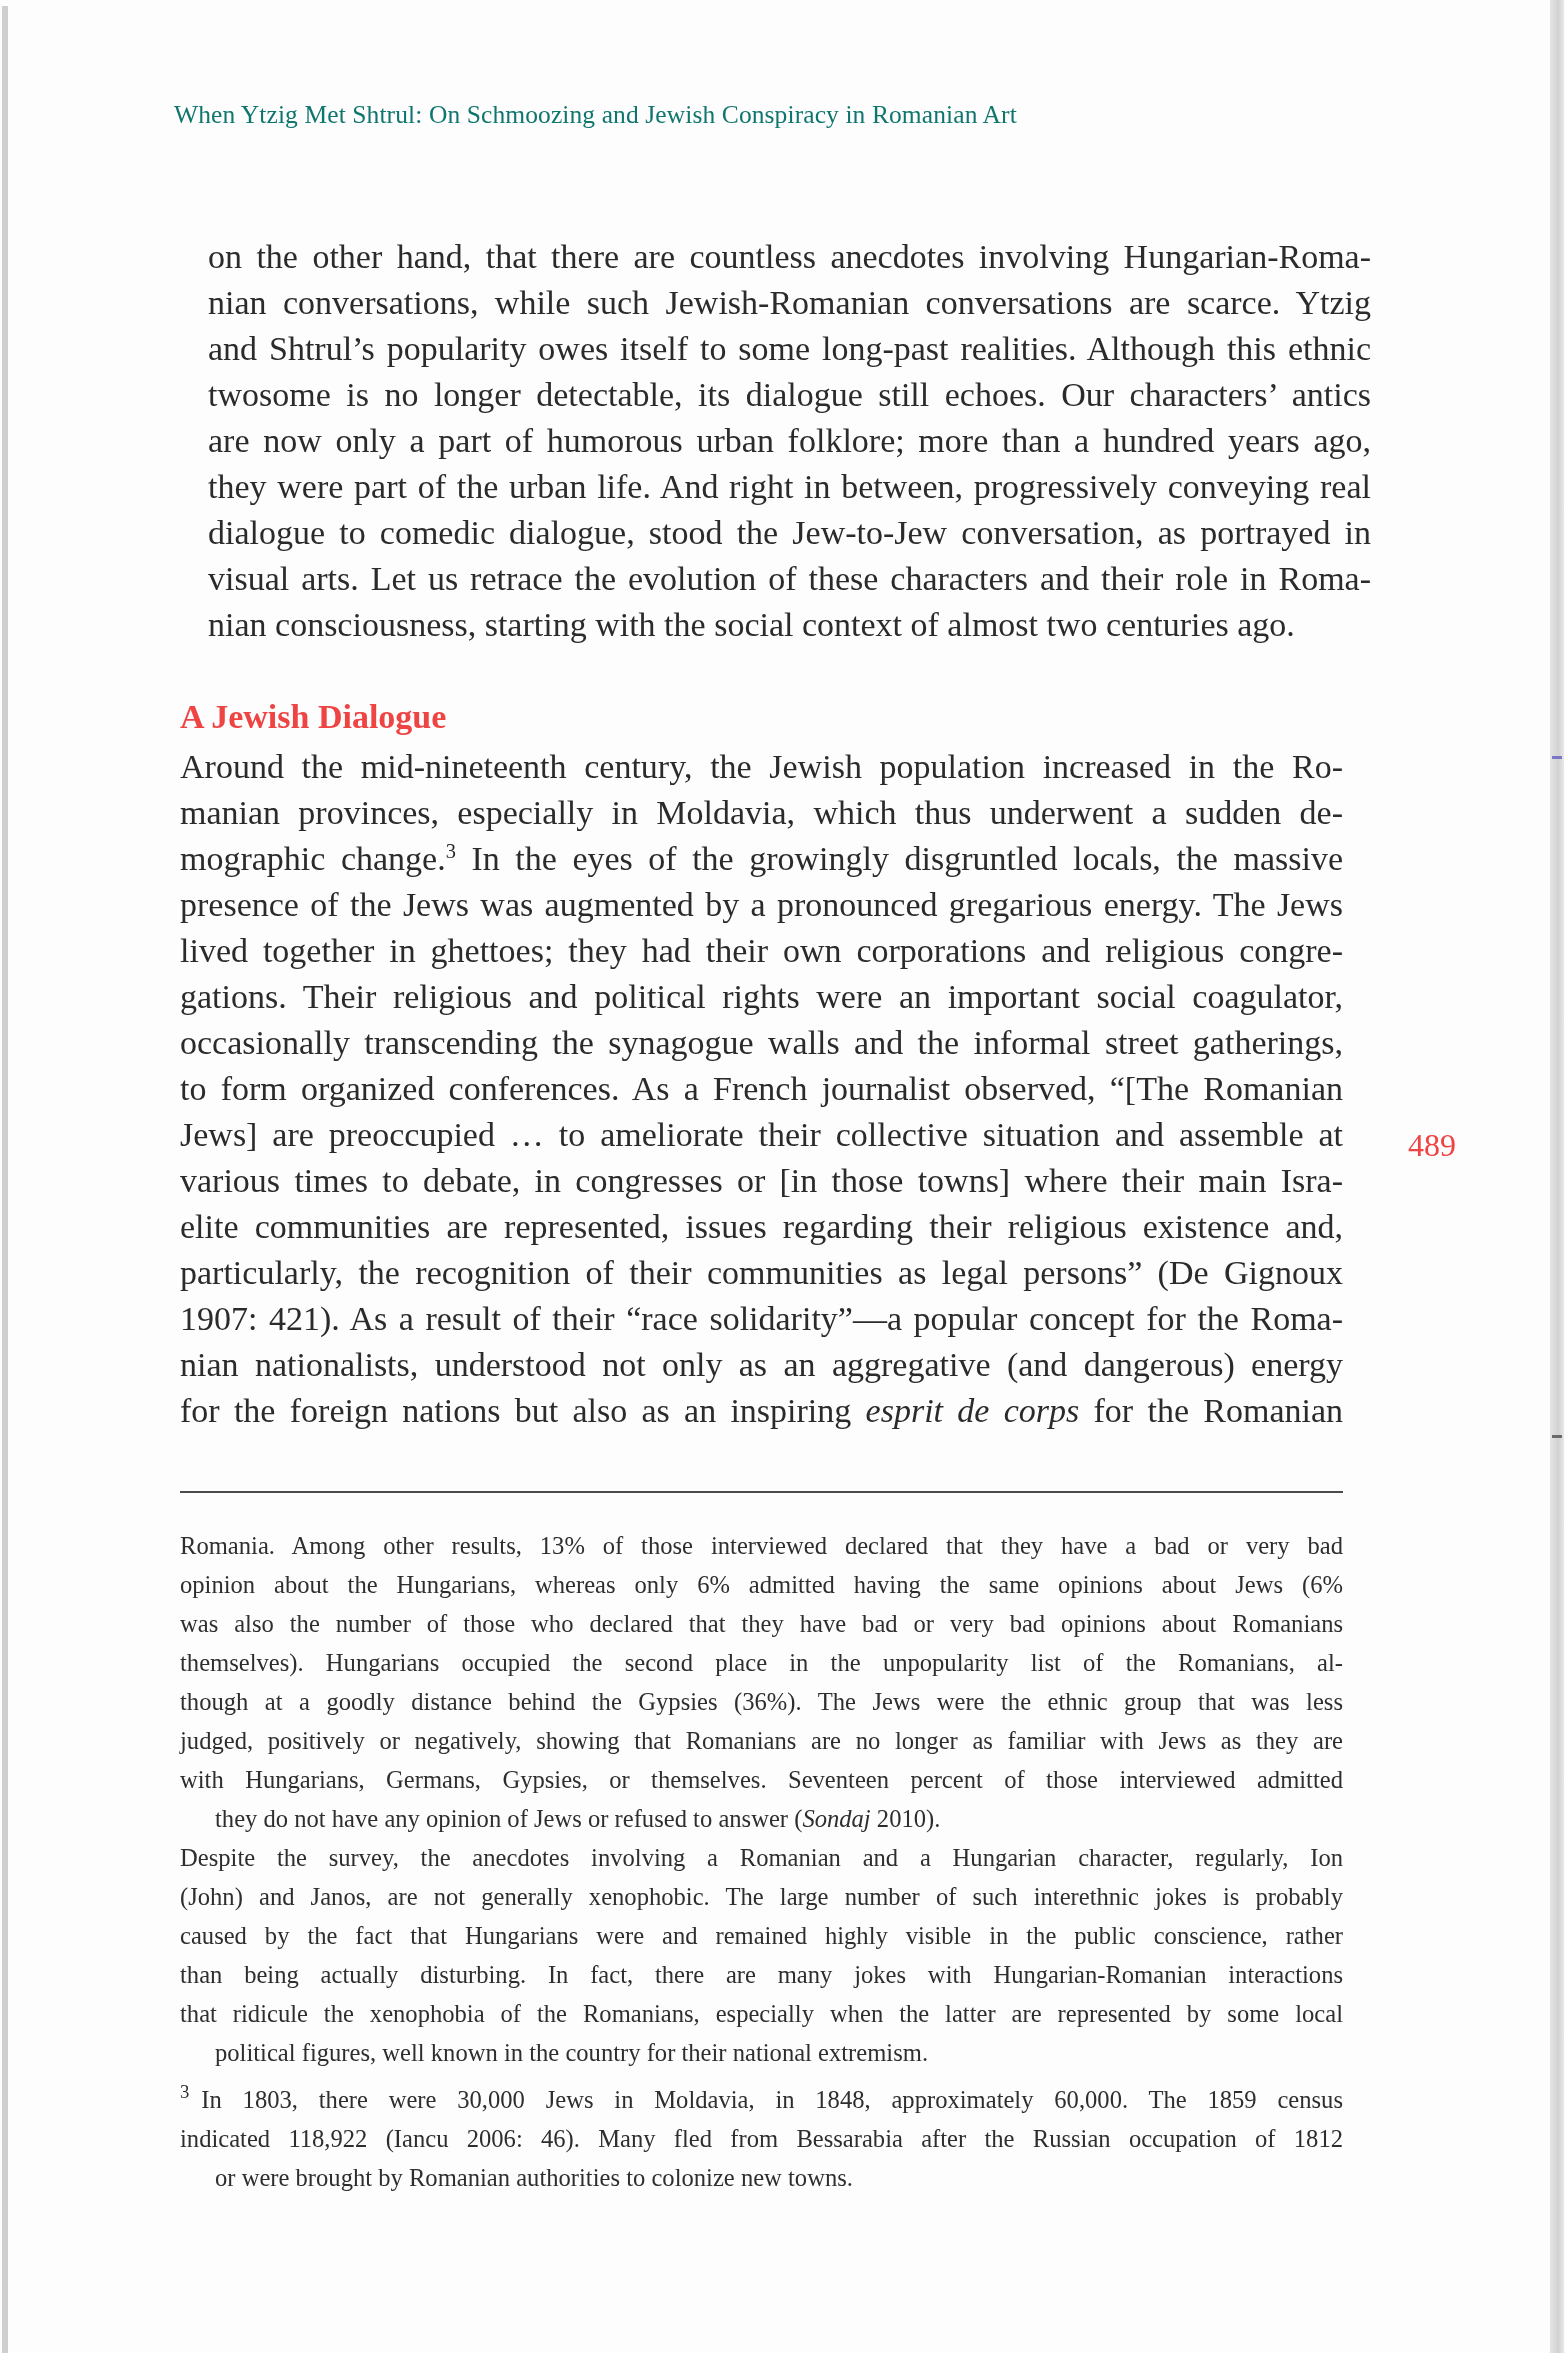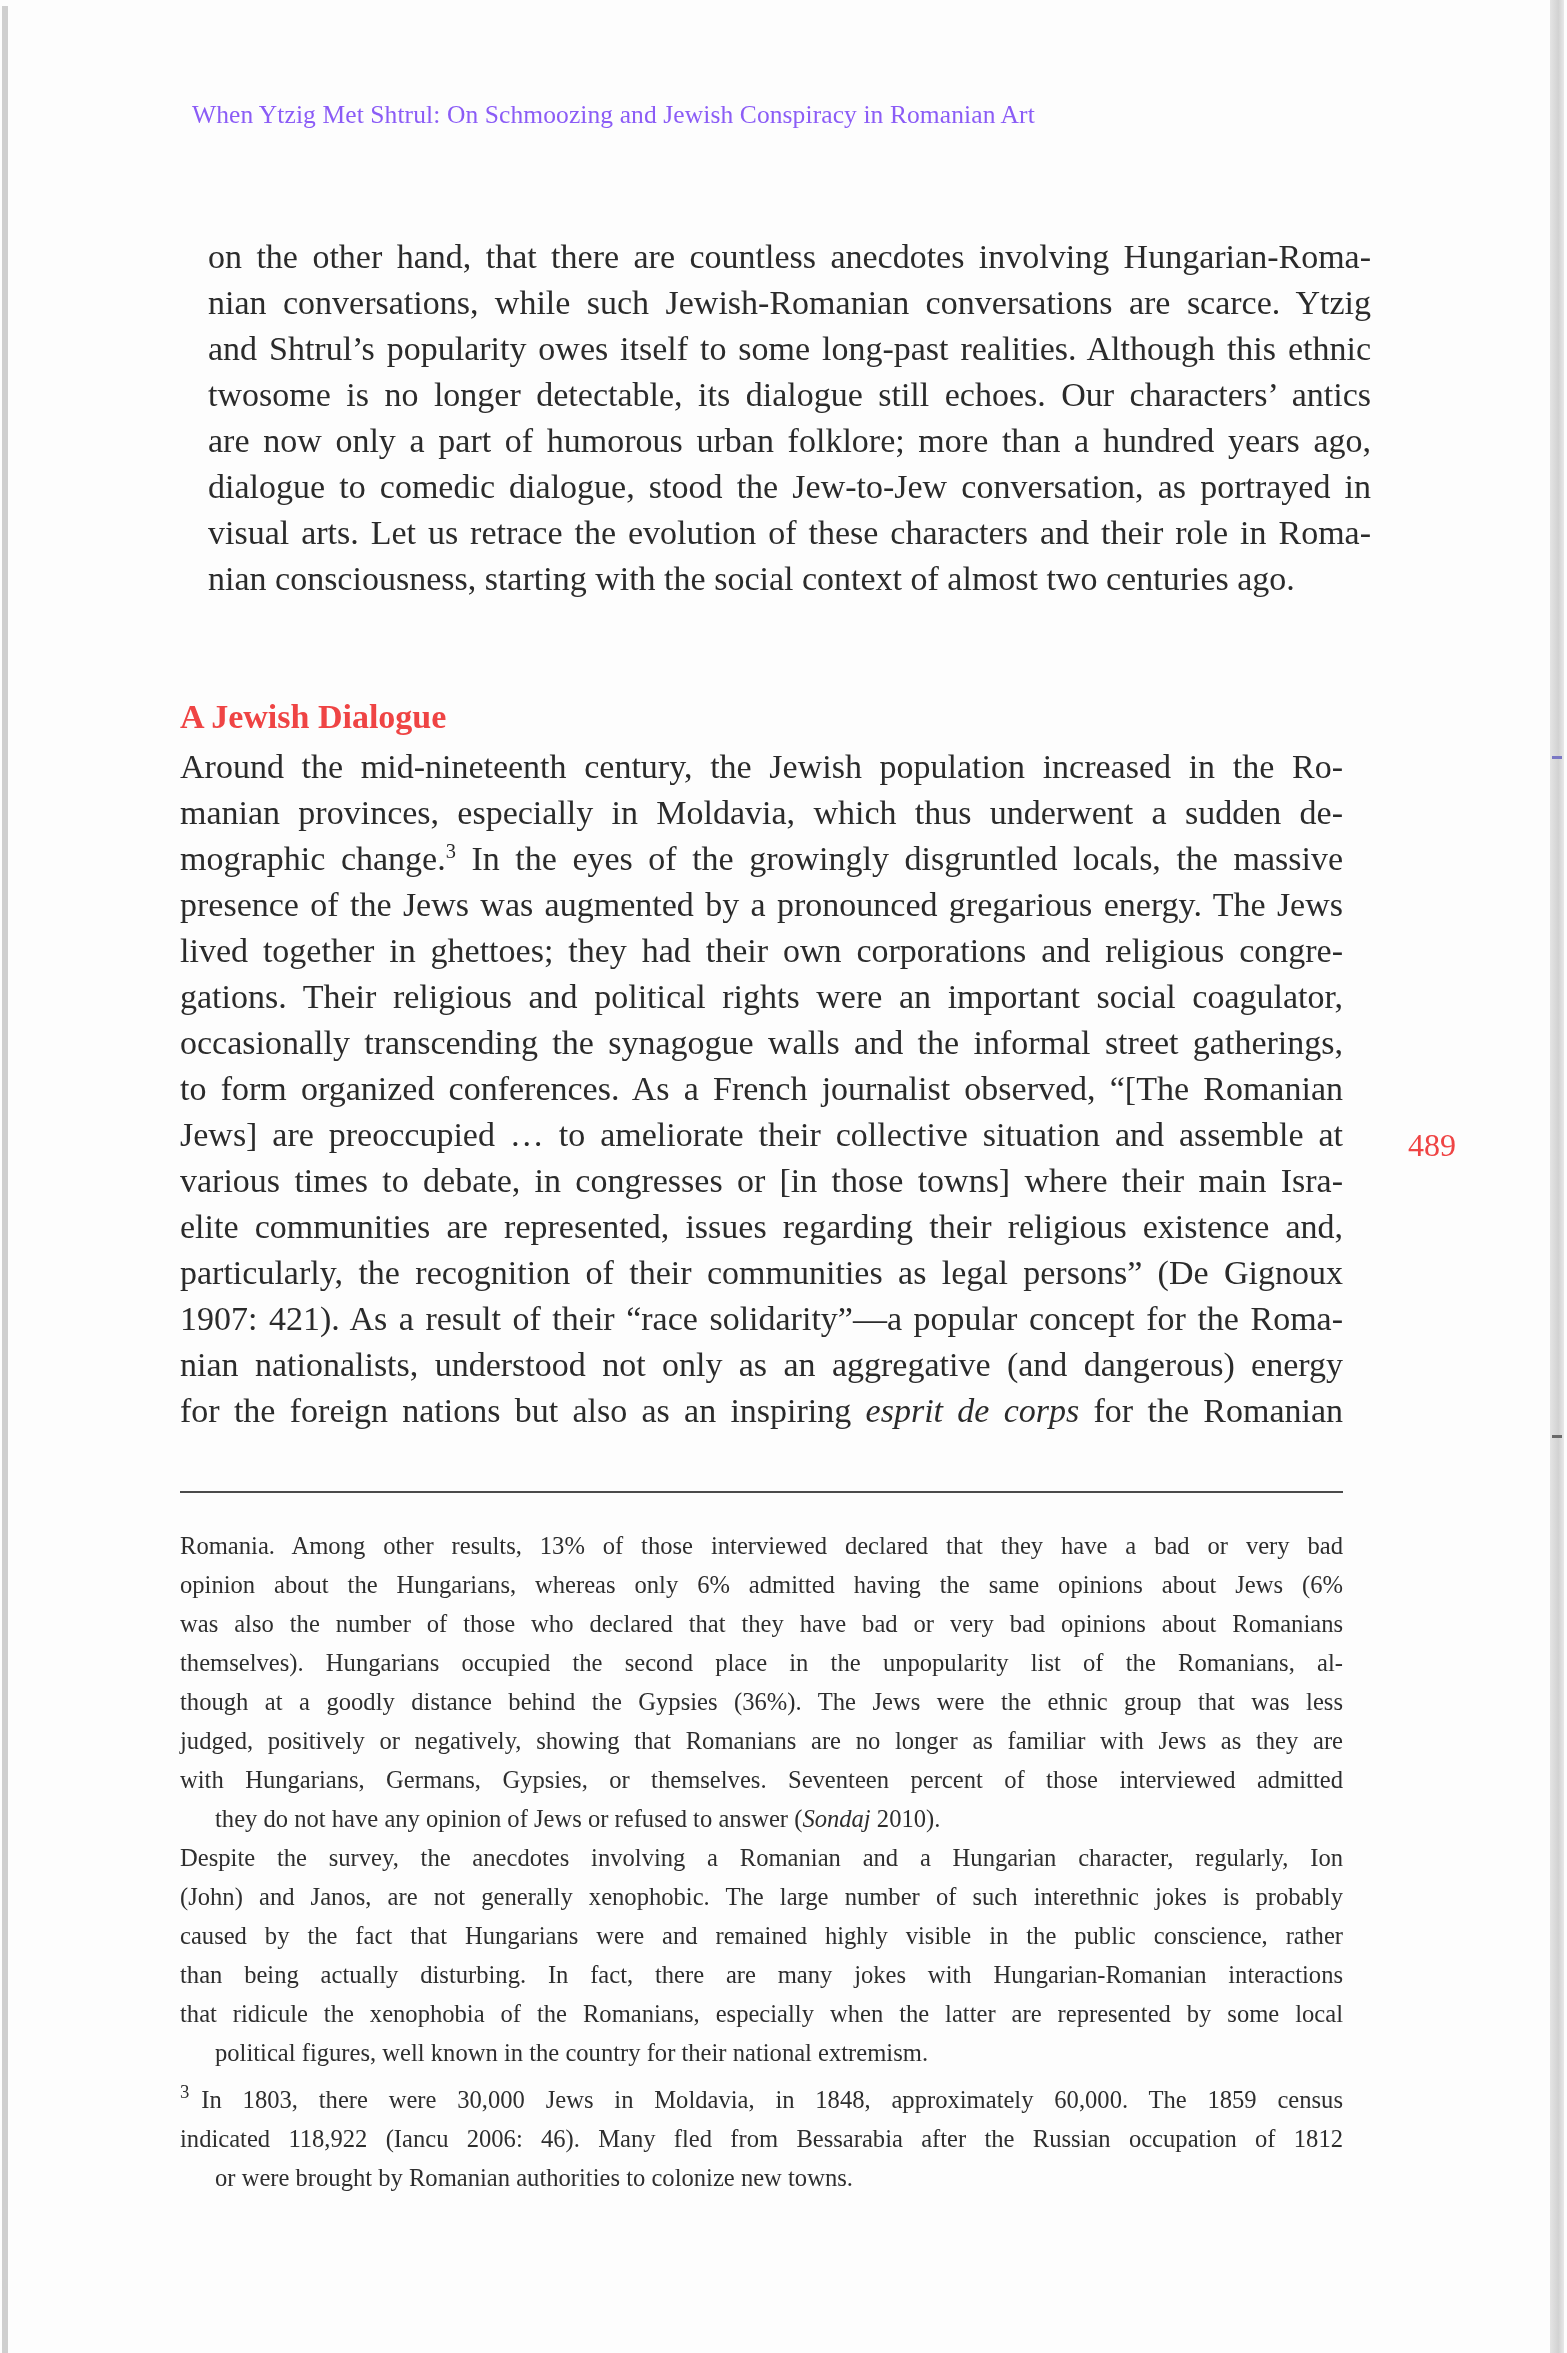--- a/index.html
+++ b/index.html
@@ -17,22 +17,22 @@
     position: absolute; left: 1550px; top: 0; width: 13.6px; height: 2354px;
     background: linear-gradient(to right, #e4e4e4, #d2d2d2 60%, #e8e8e8);
   }
   .edge-right .tick-blue {
     position: absolute; left: 1.7px; top: 756px; width: 10.2px; height: 2.5px; background: #7a77c4;
   }
   .edge-right .tick-dark {
     position: absolute; left: 1.7px; top: 1435px; width: 10.2px; height: 2.5px; background: #6a6a6a;
   }
   .running-head {
-    position: absolute; left: 192px; top: 100px;
-    font-size: 25.5px; color: #8b5cf6; letter-spacing: 0.1px;
+    position: absolute; left: 174px; top: 100px;
+    font-size: 25.5px; color: #0f766e; letter-spacing: 0.1px;
   }
   .body-text {
     position: absolute; left: 180px; width: 1163px;
     font-size: 34px; line-height: 46px; text-align: justify;
     text-align-last: left; hyphens: manual;
   }
   .body-text .line { display: block; text-align: justify; text-align-last: justify; white-space: nowrap; }
   .body-text .line.last { text-align-last: left; }
   .para1 { top: 234px; margin-left: 28px; }
   .section-heading {
@@ -68,20 +68,21 @@
 </div>
 
 <div class="running-head">When Ytzig Met Shtrul: On Schmoozing and Jewish Conspiracy in Romanian Art</div>
 
 <div class="body-text para1">
   <span class="line">on the other hand, that there are countless anecdotes involving Hungarian-Roma-</span>
   <span class="line">nian conversations, while such Jewish-Romanian conversations are scarce. Ytzig</span>
   <span class="line">and Shtrul’s popularity owes itself to some long-past realities. Although this ethnic</span>
   <span class="line">twosome is no longer detectable, its dialogue still echoes. Our characters’ antics</span>
   <span class="line">are now only a part of humorous urban folklore; more than a hundred years ago,</span>
+  <span class="line">they were part of the urban life. And right in between, progressively conveying real</span>
   <span class="line">dialogue to comedic dialogue, stood the Jew-to-Jew conversation, as portrayed in</span>
   <span class="line">visual arts. Let us retrace the evolution of these characters and their role in Roma-</span>
   <span class="line last">nian consciousness, starting with the social context of almost two centuries ago.</span>
 </div>
 
 <div class="section-heading">A Jewish Dialogue</div>
 
 <div class="body-text para2">
   <span class="line">Around the mid-nineteenth century, the Jewish population increased in the Ro-</span>
   <span class="line">manian provinces, especially in Moldavia, which thus underwent a sudden de-</span>

